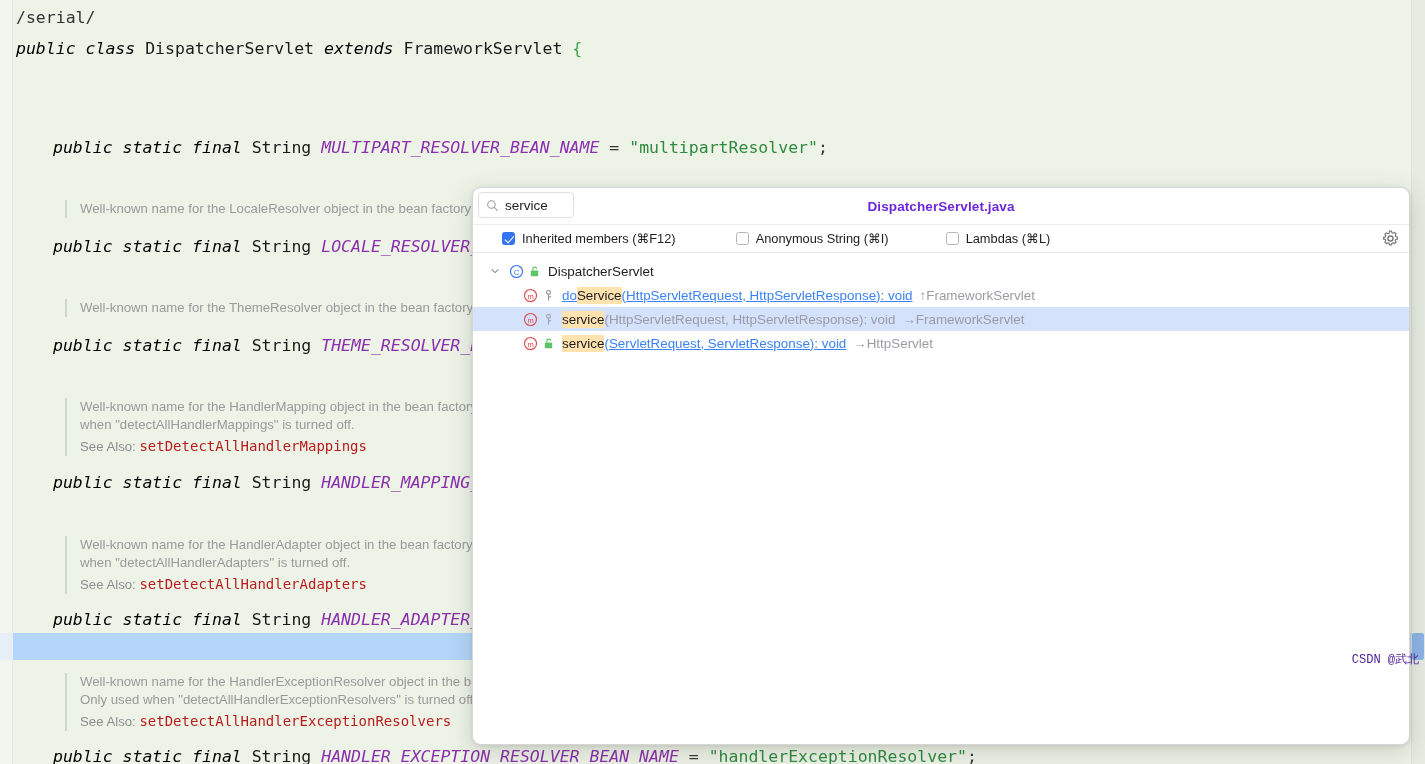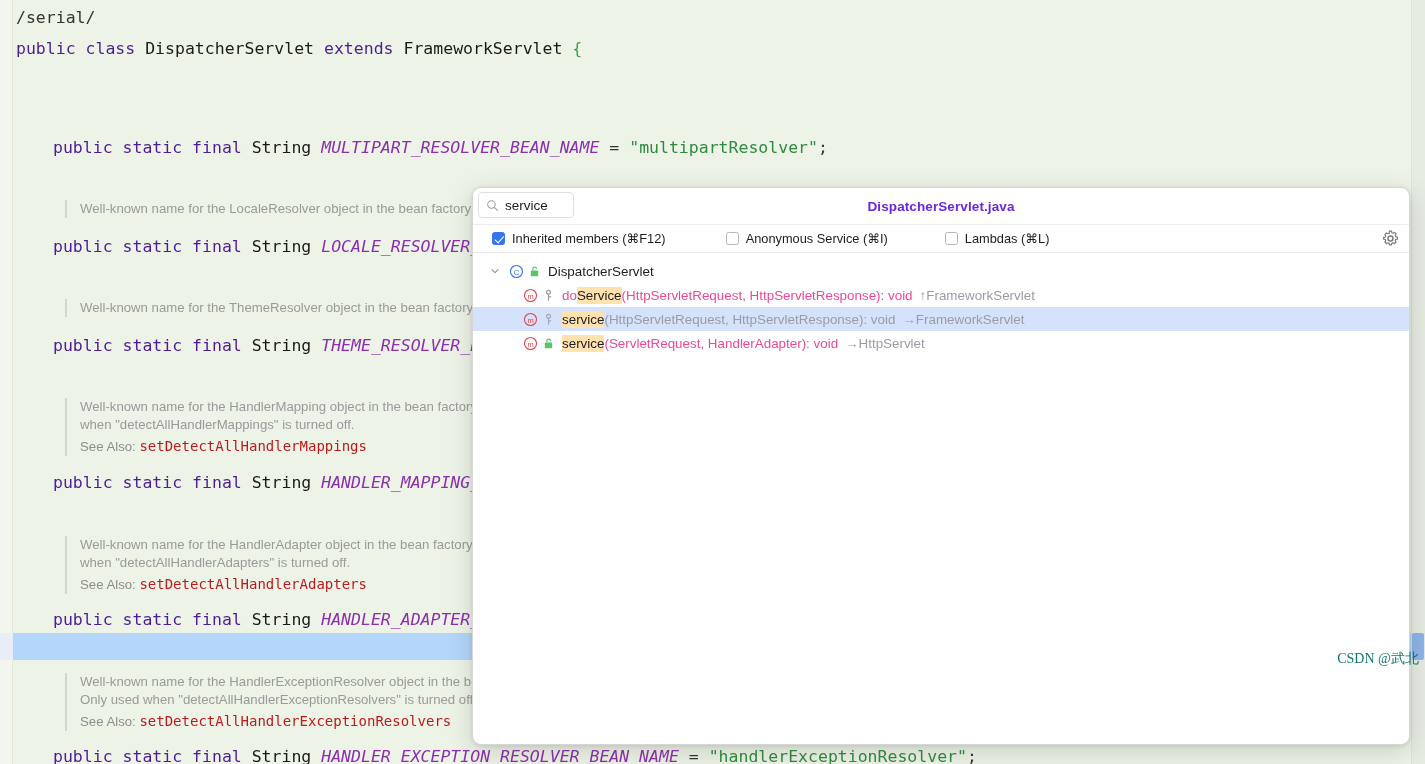--- a/index.html
+++ b/index.html
@@ -28,21 +28,21 @@
   }
 
   .code-line {
     position: absolute; left: 0;
     white-space: pre;
     font-family: "DejaVu Sans Mono", monospace;
     font-size: 16.5px;
     line-height: 19px;
     color: #111;
   }
-  .kw   { color: #4c1d95; }
+  .kw   { color: #000000; font-style: italic; }
   .ident{ color: #1a1a1a; }
   .field{ color: #8b2fae; font-style: italic; }
   .str  { color: #2e8b3f; }
   .brace{ color: #3fa34d; }
   .punct{ color: #333; }
 
   
   .doc {
     position: absolute;
     border-left: 2px solid #cfd8ca;
@@ -111,21 +111,21 @@
     position: absolute; left: 0; right: 0; top: 11px;
     text-align: center;
     font-size: 13.5px; font-weight: bold; color: #6d28d9;
     letter-spacing: .1px;
   }
 
   .filter-bar {
     position: relative; height: 28px;
     border-bottom: 1px solid #e9e9e9;
     display: flex; align-items: center;
-    padding-left: 19px;
+    padding-left: 29px;
   }
   .chk-item { display: flex; align-items: center; gap: 7px; }
   .chk-item.m1 { margin-right: 60px; }
   .chk-item.m2 { margin-right: 57px; }
   .chk {
     width: 13px; height: 13px; border-radius: 2.5px;
     border: 1px solid #b6b6b6; background: #fff;
     display: inline-block; position: relative; flex: 0 0 auto;
   }
   .chk.checked { background: #3574f0; border-color: #3574f0; }
@@ -157,28 +157,28 @@
   }
   .row-class { padding-left: 36px; }
   .row-method { padding-left: 50px; }
   .ico { flex: 0 0 auto; display: inline-block; vertical-align: middle; }
   .ico-class { width: 15px; height: 15px; margin-right: 4px; }
   .ico-vis   { width: 13px; height: 13px; margin-right: 7px; }
   .ico-method{ width: 15px; height: 15px; margin-right: 4px; }
   .row-text { display: inline-block; }
   .hl { background: #ffe2ae; border-radius: 1px; padding: 1px 0; }
   .sig-dim { color: #9b9ba6; }
-  .sig-norm { color: #ec4899; }
+  .sig-norm { color: #3b82f6; text-decoration: underline; }
   .owner { color: #9b9ba6; }
 
   
   .watermark {
     position: absolute; right: 6px; bottom: 3px;
-    font-size: 14px; color: #0f766e;
-    font-family: Liberation Serif, serif;
+    font-size: 12px; color: #4c1d95;
+    font-family: Liberation Mono, monospace;
     pointer-events: none;
   }
 </style>
 </head>
 <body>
 
 <div id="root">
 
   <div class="editor">
     <div class="gutter"></div>
@@ -231,21 +231,21 @@
       <div class="popup-title">DispatcherServlet.java</div>
     </div>
 
     <div class="filter-bar">
       <div class="chk-item m1">
         <span class="chk checked"></span>
         <span class="chk-label">Inherited members (⌘F12)</span>
       </div>
       <div class="chk-item m2">
         <span class="chk"></span>
-        <span class="chk-label">Anonymous Service (⌘I)</span>
+        <span class="chk-label">Anonymous String (⌘I)</span>
       </div>
       <div class="chk-item">
         <span class="chk"></span>
         <span class="chk-label">Lambdas (⌘L)</span>
       </div>
       <div class="gear-btn">
         <svg viewBox="0 0 20 20" width="19" height="19">
           <path d="M10 6.6a3.4 3.4 0 1 0 0 6.8 3.4 3.4 0 0 0 0-6.8zm0 1.5a1.9 1.9 0 1 1 0 3.8 1.9 1.9 0 0 1 0-3.8z" fill="#7a7a7a"></path>
           <path d="M8.9 2.2h2.2l.3 1.7 1.4.6 1.5-.9 1.6 1.6-.9 1.5.6 1.4 1.7.3v2.2l-1.7.3-.6 1.4.9 1.5-1.6 1.6-1.5-.9-1.4.6-.3 1.7H8.9l-.3-1.7-1.4-.6-1.5.9-1.6-1.6.9-1.5-.6-1.4-1.7-.3V8.9l1.7-.3.6-1.4-.9-1.5 1.6-1.6 1.5.9 1.4-.6z" fill="none" stroke="#7a7a7a" stroke-width="1.25" stroke-linejoin="round"></path>
         </svg>
@@ -307,21 +307,21 @@
       <div class="tree-row row-method">
         <svg class="ico ico-method" viewBox="0 0 16 16">
           <circle cx="8" cy="8" r="6.4" fill="none" stroke="#e0494d" stroke-width="1.2"></circle>
           <text x="8" y="11.2" text-anchor="middle" font-size="8" font-family="Liberation Sans, sans-serif" fill="#e0494d">m</text>
         </svg>
         <svg class="ico ico-vis" viewBox="0 0 14 14">
           <rect x="3" y="6" width="8" height="6.2" rx="1" fill="#5ec46a"></rect>
           <path d="M5.2 6 V4.3 a2 2 0 0 1 4 0" fill="none" stroke="#5ec46a" stroke-width="1.3"></path>
         </svg>
         <span class="hl">service</span>
-          <span class="row-text sig-norm">(ServletRequest, HandlerAdapter): void</span>
+          <span class="row-text sig-norm">(ServletRequest, ServletResponse): void</span>
           <span style="width:7px;display:inline-block"></span>
           <span class="owner">→</span>
           <span class="owner">HttpServlet</span>
       </div>
 
     </div>
   </div>
 
   <div class="watermark">CSDN @武北</div>
 </div>

